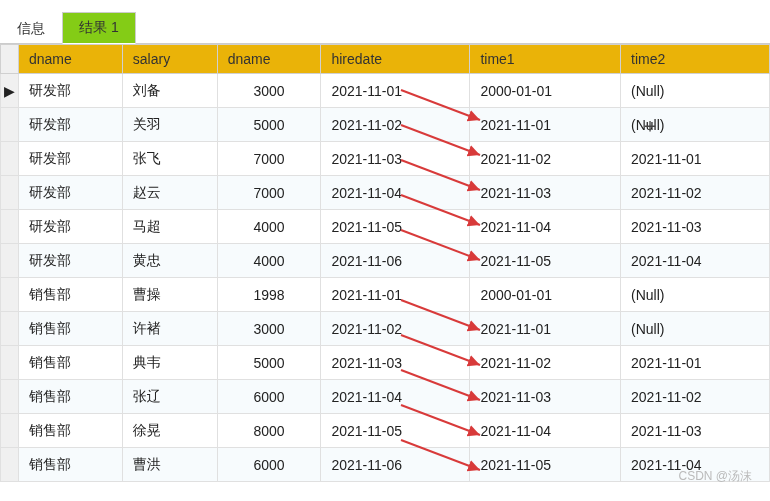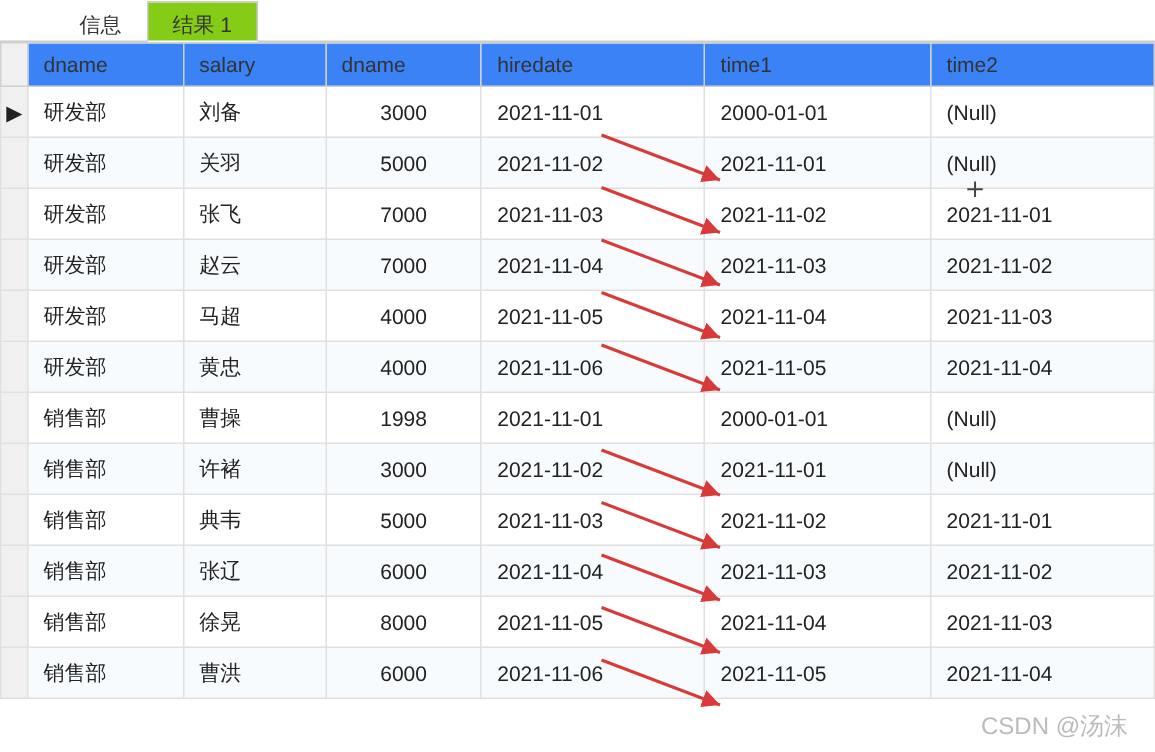--- a/index.html
+++ b/index.html
@@ -8,22 +8,22 @@
       font-size: 14px;
       background: #fff;
       width: 770px;
       height: 501px;
       position: relative;
       overflow: hidden;
     }
     .tabs {
       display: flex;
       border-bottom: 1px solid #ccc;
-      height: 28px;
-      padding-left: 36px;
+      height: 44px;
+      align-items: flex-end;
     }
     .tab {
       padding: 6px 16px;
       border: 1px solid transparent;
       border-bottom: none;
       cursor: pointer;
       color: #333;
       position: relative;
       top: 1px;
     }
@@ -31,21 +31,21 @@
       border-color: #ccc;
       background: #84cc16;
       border-bottom: 1px solid #fff;
     }
     .grid {
       width: 100%;
       border-collapse: collapse;
     }
     .grid thead th {
       border: 1px solid #d0d0d0;
-      background: #3b82f6;
+      background: #eab308;
       text-align: left;
       padding: 6px 10px;
       font-weight: normal;
       color: #333;
     }
     .grid tbody td {
       border: 1px solid #e0e0e0;
       padding: 6px 10px;
       color: #222;
       height: 34px;
@@ -59,24 +59,24 @@
       background: #f0f0f0 !important;
       border: 1px solid #d0d0d0;
       text-align: center;
       color: #555;
       padding: 0 !important;
     }
     .salary { text-align: center; padding-right: 6px; }
     .nullval { color: #aaa; }
     .watermark {
       position: absolute;
-      bottom: 6px;
+      bottom: 16px;
       right: 18px;
       color: #bbb;
-      font-size: 16px;
+      font-size: 12px;
     }
     .arrow-layer {
       position: absolute;
       top: 0; left: 0;
       pointer-events: none;
     }
     .plus-cursor {
       position: absolute;
       font-size: 20px;
       color: #444;

